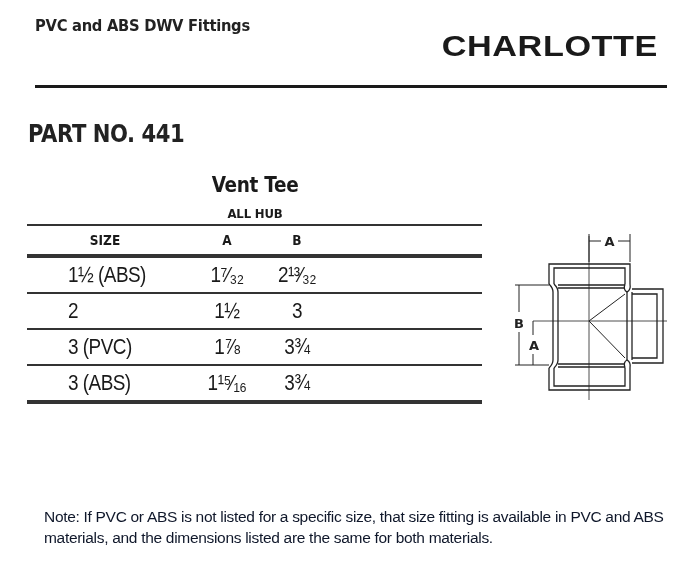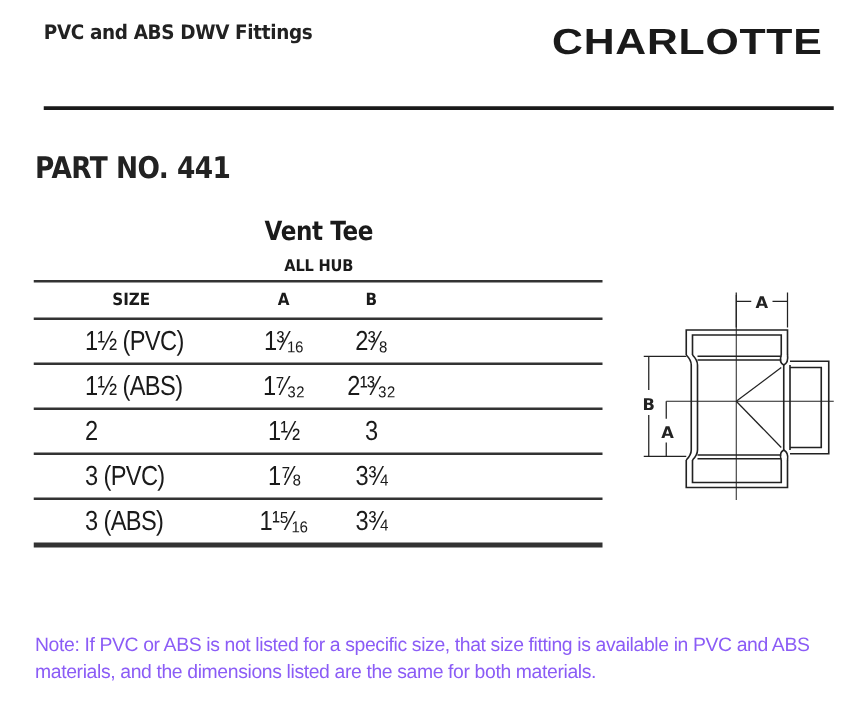--- a/index.html
+++ b/index.html
@@ -1,19 +1,19 @@
 <!DOCTYPE html>
 <html><head>
 <meta charset="utf-8">
 <style>
   html, body { margin: 0; padding: 0; background: #ffffff; }
   body { width: 691px; height: 574px; position: relative; overflow: hidden; color: #1a1a1a; font-family: "Liberation Sans", sans-serif; }
   .abs { position: absolute; }
   .doc-title { left: 35px; top: 16px; font-family: "DejaVu Sans", sans-serif; font-weight: bold; font-size: 16px; letter-spacing: -0.3px; color: #222; transform: scaleX(0.92); transform-origin: left top; }
-  .brand { left: 425px; top: 20px; text-align: right; width: 233px; }
+  .brand { left: 425px; top: 32px; text-align: right; width: 233px; }
   .brand-name { font-family: "Liberation Sans", sans-serif; font-weight: 900; font-size: 29px; letter-spacing: 0.5px; line-height: 28px; color: #1a1a1a; transform: scaleX(1.18); transform-origin: right top; white-space: nowrap; }
   .brand-sub { font-family: "Liberation Sans", sans-serif; font-weight: bold; font-size: 11.5px; letter-spacing: 0.4px; line-height: 14px; margin-top: 2px; white-space: nowrap; }
   .brand-sub sup { font-size: 8px; }
   .top-rule { left: 35px; top: 85px; width: 632px; height: 3px; background: #1a1a1a; }
   .part-no { left: 28px; top: 120px; font-family: "DejaVu Sans", sans-serif; font-weight: bold; font-size: 24px; letter-spacing: -0.5px; color: #222; transform: scaleX(0.88); transform-origin: left top; }
   .fitting-title { left: 170px; top: 173px; width: 170px; text-align: center; font-family: "DejaVu Sans", sans-serif; font-weight: bold; font-size: 21px; letter-spacing: -0.4px; transform: scaleX(0.88); transform-origin: center top; }
   .hub-label { left: 170px; top: 206px; width: 170px; text-align: center; font-family: "DejaVu Sans", sans-serif; font-weight: bold; font-size: 13px; letter-spacing: -0.2px; transform: scaleX(0.9); transform-origin: center top; }
   .table { left: 27px; top: 224px; width: 455px; }
   .rule { height: 2px; background: #333; width: 100%; }
   .hdr-row { height: 28px; position: relative; }
@@ -21,21 +21,21 @@
   .data-row { height: 34px; position: relative; }
   .data-row span { position: absolute; top: 4px; font-family: "Liberation Sans", sans-serif; font-size: 22px; letter-spacing: -0.6px; transform: scaleX(0.86); transform-origin: left top; white-space: nowrap; }
   .data-row .c-size { left: 41px; }
   .data-row .c-a, .data-row .c-b { transform: translateX(-50%) scaleX(0.86); transform-origin: center top; }
   .c-a { left: 200px; }
   .c-b { left: 270px; }
   .hdr-row .c-size { left: 78px; }
   .hdr-row .c-a { left: 200px; }
   .hdr-row .c-b { left: 270px; }
   .diagram { left: 505px; top: 228px; }
-  .note { left: 28px; top: 506px; width: 640px; font-family: "Liberation Sans", sans-serif; font-size: 15.5px; line-height: 21px; letter-spacing: -0.3px; color: #8b5cf6; }
+  .note { left: 44px; top: 506px; width: 640px; font-family: "Liberation Sans", sans-serif; font-size: 15.5px; line-height: 21px; letter-spacing: -0.3px; color: #0f172a; }
 </style>
 </head>
 <body>
 
 <div class="abs doc-title">PVC and ABS DWV Fittings</div>
 
 <div class="abs brand">
   <div class="brand-name">CHARLOTTE</div>
 </div>
 
@@ -47,25 +47,20 @@
 
 <div class="abs table">
   <div class="rule"></div>
   <div class="hdr-row">
     <span class="c-size">SIZE</span>
     <span class="c-a">A</span>
     <span class="c-b">B</span>
   </div>
   <div class="rule"></div>
 
-  <div class="data-row">
-    <span class="c-size">1½ (PVC)</span>
-    <span class="c-a">1³⁄₁₆</span>
-    <span class="c-b">2³⁄₈</span>
-  </div>
   <div class="rule"></div>
 
   <div class="data-row">
     <span class="c-size">1½ (ABS)</span>
     <span class="c-a">1⁷⁄₃₂</span>
     <span class="c-b">2¹³⁄₃₂</span>
   </div>
   <div class="rule"></div>
 
   <div class="data-row">

